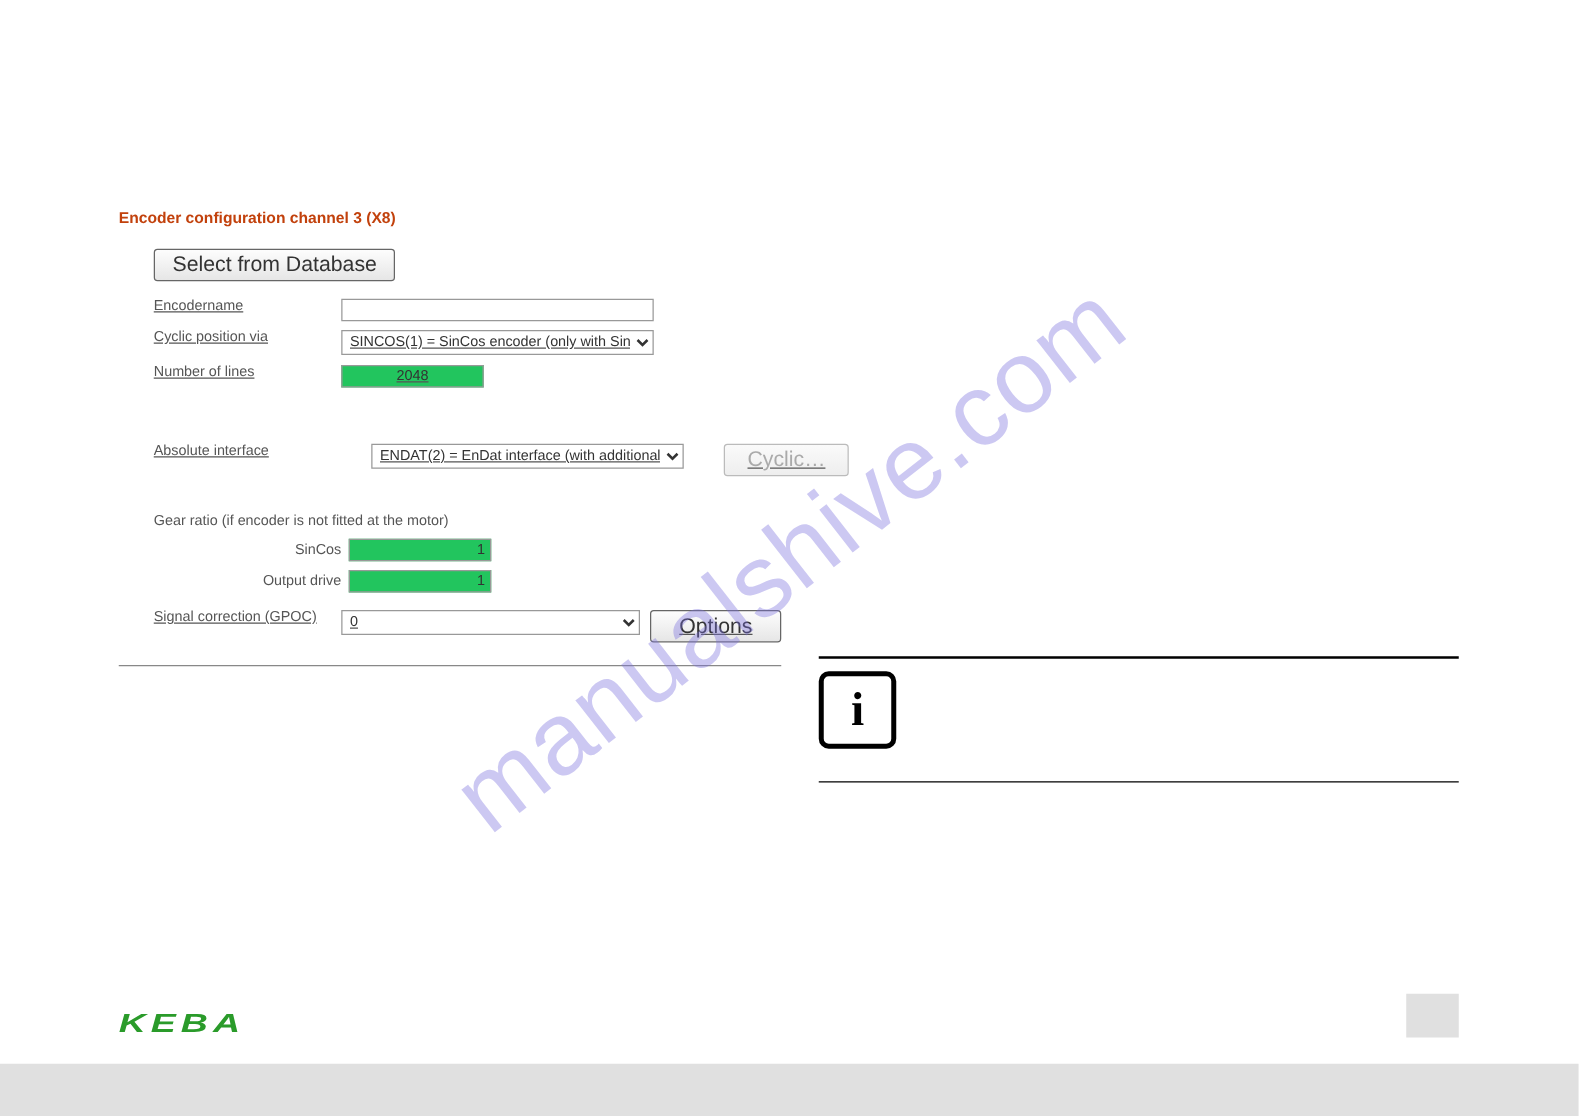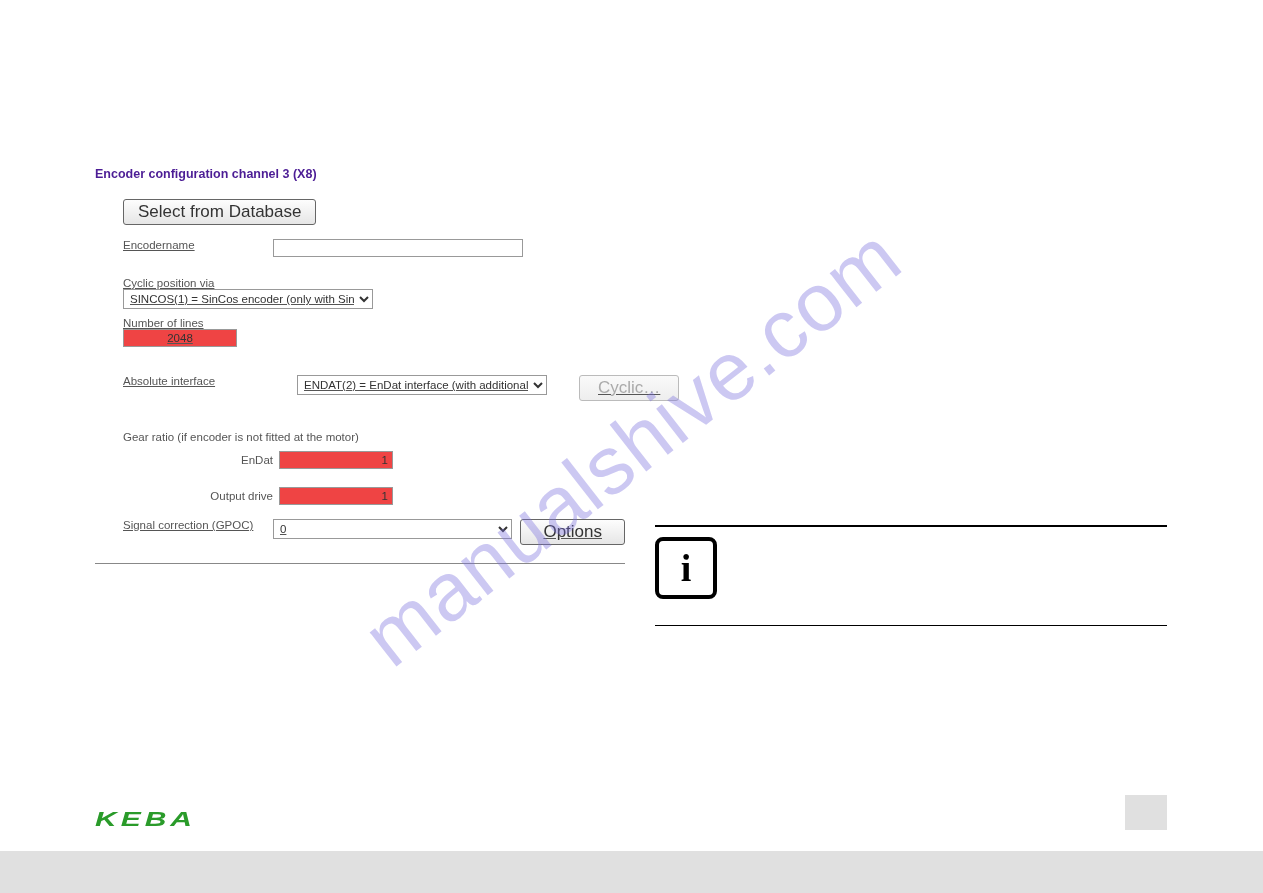--- a/index.html
+++ b/index.html
@@ -21,21 +21,21 @@
     position: absolute;
     left: 95px;
     top: 167px;
     width: 530px;
     border-bottom: 1px solid #888;
     padding-bottom: 18px;
   }
   .panel-title {
     font-size: 12.5px;
     font-weight: bold;
-    color: #4c1d95;
+    color: #c2410c;
     margin-bottom: 18px;
   }
   .form-body {
     padding-left: 28px;
   }
   .btn {
     display: inline-block;
     border: 1px solid #666;
     background: linear-gradient(#fdfdfd, #e6e6e6);
     border-radius: 3px;
@@ -78,21 +78,21 @@
     background: #fff;
     color: #333;
     box-sizing: border-box;
   }
   .num-input {
     border: 1px solid #999;
     height: 18px;
     font-size: 11.5px;
     padding: 1px 4px;
     text-align: right;
-    background: #ef4444;
+    background: #22c55e;
     color: #333;
     box-sizing: border-box;
   }
   .sub-row {
     display: flex;
     align-items: center;
     font-size: 11.5px;
     color: #555;
   }
   .sub-row .lbl {
@@ -193,48 +193,48 @@
   <div class="panel">
     <div class="panel-title">Encoder configuration channel 3 (X8)</div>
     <div class="form-body">
       <button class="btn">Select from Database</button>
 
       <div class="row" style="margin-top:14px;">
         <span class="lbl">Encodername</span>
         <input class="txt-input" style="width: 250px;" value="">
       </div>
 
-      <div class="row" style="margin-top:20px;flex-direction:column;">
+      <div class="row" style="margin-top:7px;">
         <span class="lbl">Cyclic position via</span>
         <select class="sel" style="width:250px;">
           <option>SINCOS(1) = SinCos encoder (only with SinCos/EnDat</option>
         </select>
       </div>
 
-      <div class="row" style="margin-top:8px;flex-direction:column;">
+      <div class="row" style="margin-top:8px;">
         <span class="lbl">Number of lines</span>
         <input class="num-input" style="width: 114px; text-align: center;" value="2048">
       </div>
 
-      <div class="row" style="margin-top:28px;gap:24px;">
+      <div class="row" style="margin-top:45px;gap:24px;">
         <span class="lbl">Absolute interface</span>
         <select class="sel" style="width:250px;">
           <option>ENDAT(2) = EnDat interface (with additional SinCos tra</option>
         </select>
         <button class="btn disabled" style="margin-left:8px; padding:2px 18px;">Cyclic…</button>
       </div>
 
       <div style="margin-top:30px; font-size:11.5px; color:#555;">Gear ratio (if encoder is not fitted at the motor)</div>
 
       <div class="sub-row" style="margin-top:8px;">
-        <span class="lbl">EnDat</span>
+        <span class="lbl">SinCos</span>
         <input class="num-input" style="width: 114px;" value="1">
       </div>
 
-      <div class="sub-row" style="margin-top:18px;">
+      <div class="sub-row" style="margin-top:7px;">
         <span class="lbl">Output drive</span>
         <input class="num-input" style="width: 114px;" value="1">
       </div>
 
       <div class="row" style="margin-top:14px;">
         <span class="lbl" style="width:150px;">Signal correction (GPOC)</span>
         <select class="sel" style="width:250px;">
           <option>0</option>
         </select>
         <button class="btn" style="margin-left:8px; padding:2px 22px;">Options</button>

